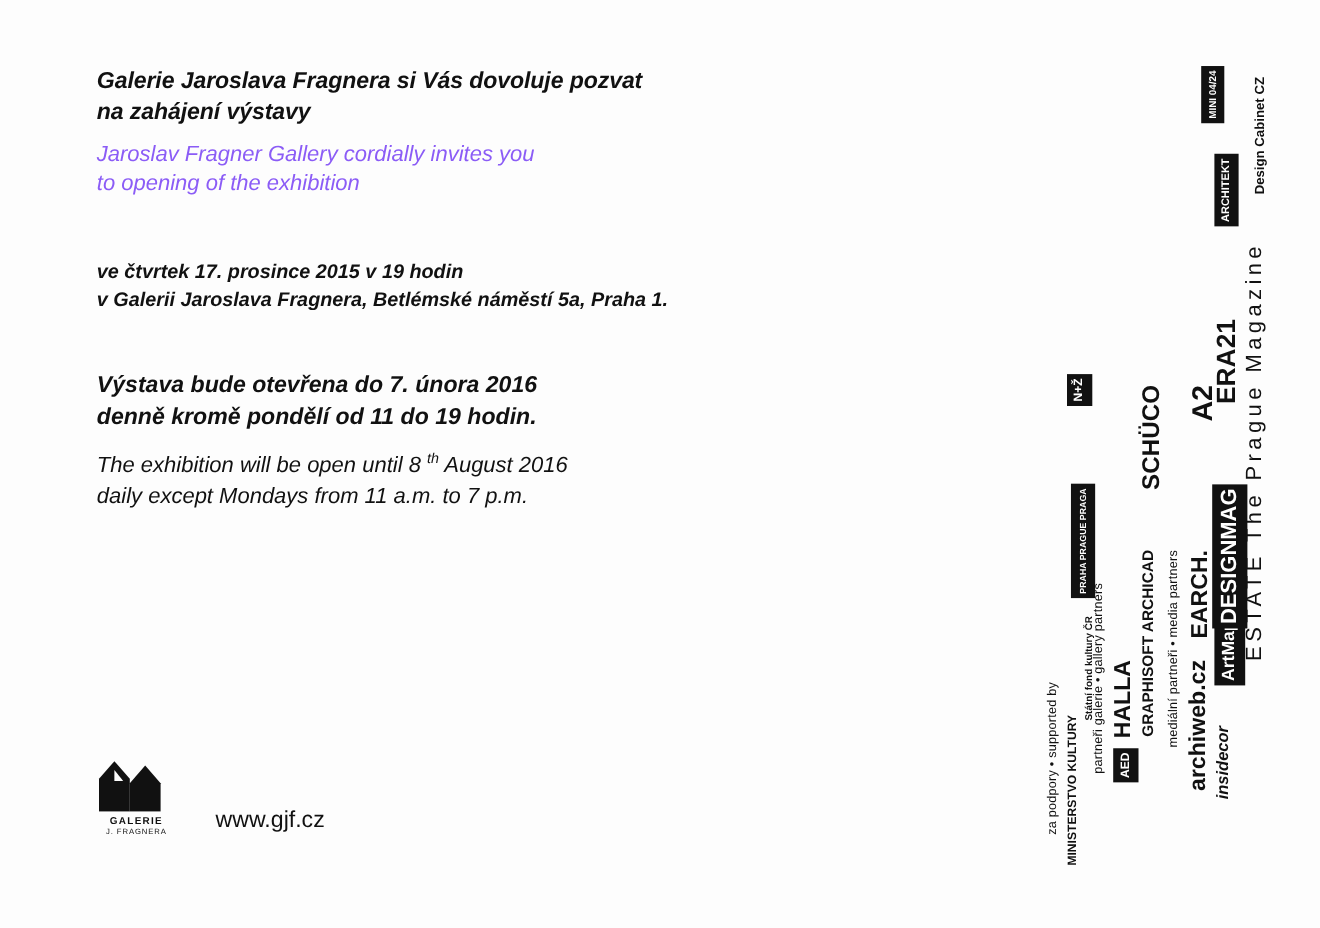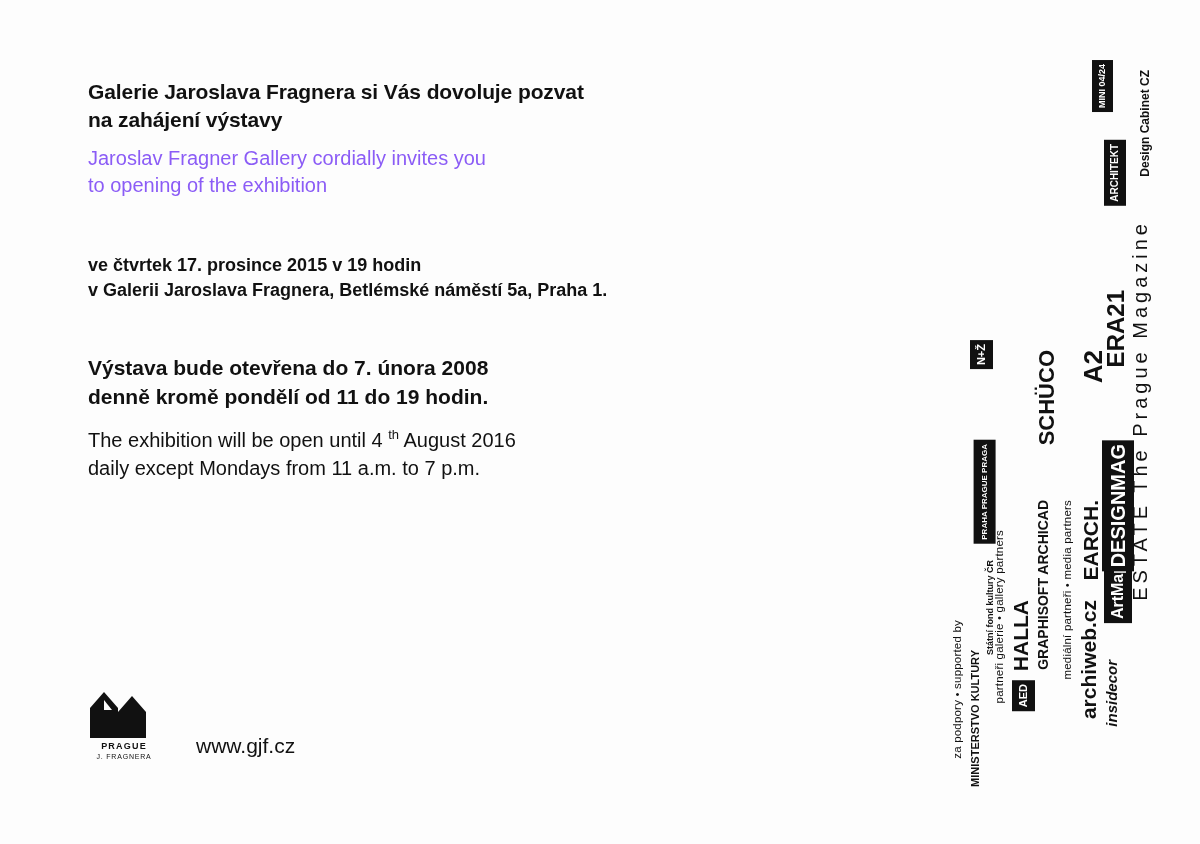--- a/index.html
+++ b/index.html
@@ -19,22 +19,23 @@
   .page {
     position: absolute;
     inset: 0;
     background: #fdfdfd;
   }
 
   
   .content {
     position: absolute;
     left: 88px;
-    top: 78px;
+    top: 60px;
     width: 640px;
+    font-style: italic;
   }
 
   .invite-cz {
     font-size: 21px;
     font-weight: bold;
     line-height: 1.35;
     letter-spacing: -0.1px;
     margin: 0 0 10px 0;
     white-space: pre-line;
   }
@@ -183,37 +184,37 @@
     <p class="invite-en">Jaroslav Fragner Gallery cordially invites you
 to opening of the exhibition</p>
 
 
     <div class="when-block">
       <p class="when-cz">ve čtvrtek 17. prosince 2015 v 19 hodin
 v Galerii Jaroslava Fragnera, Betlémské náměstí 5a, Praha 1.</p>
     </div>
 
     <div class="open-block">
-      <p class="open-cz">Výstava bude otevřena do 7. února 2008
+      <p class="open-cz">Výstava bude otevřena do 7. února 2016
 denně kromě pondělí od 11 do 19 hodin.</p>
-      <p class="open-en"><span>The exhibition will be open until 4 </span><sup>th</sup><span> August 2016</span><br><span>daily except Mondays from 11 a.m. to 7 p.m.</span></p>
+      <p class="open-en"><span>The exhibition will be open until 8 </span><sup>th</sup><span> August 2016</span><br><span>daily except Mondays from 11 a.m. to 7 p.m.</span></p>
     </div>
   </div>
 
   <div class="footer">
     <div class="gjf-logo">
       <div class="gjf-mark">
         <svg width="72" height="48" viewBox="0 0 72 48" xmlns="http://www.w3.org/2000/svg">
           <polygon points="2,48 2,18 16,2 30,18 30,48" fill="#111"></polygon>
           <polygon points="30,48 30,22 44,6 58,22 58,48" fill="#111"></polygon>
           <polygon points="16,10 24,20 16,20" fill="#fdfdfd"></polygon>
         </svg>
       </div>
       <div class="gjf-bar">
-        <div>PRAGUE</div>
+        <div>GALERIE</div>
         <div class="sub">J. FRAGNERA</div>
       </div>
     </div>
     <a class="website" href="#">www.gjf.cz</a>
   </div>
 
   <div class="rail">
 
     <div class="rail-item rail-label" style="left:0px; top:560px;">za podpory • supported by</div>
     <div class="rail-item rail-label" style="left:42px; top:470px;">partneři galerie • gallery partners</div>

